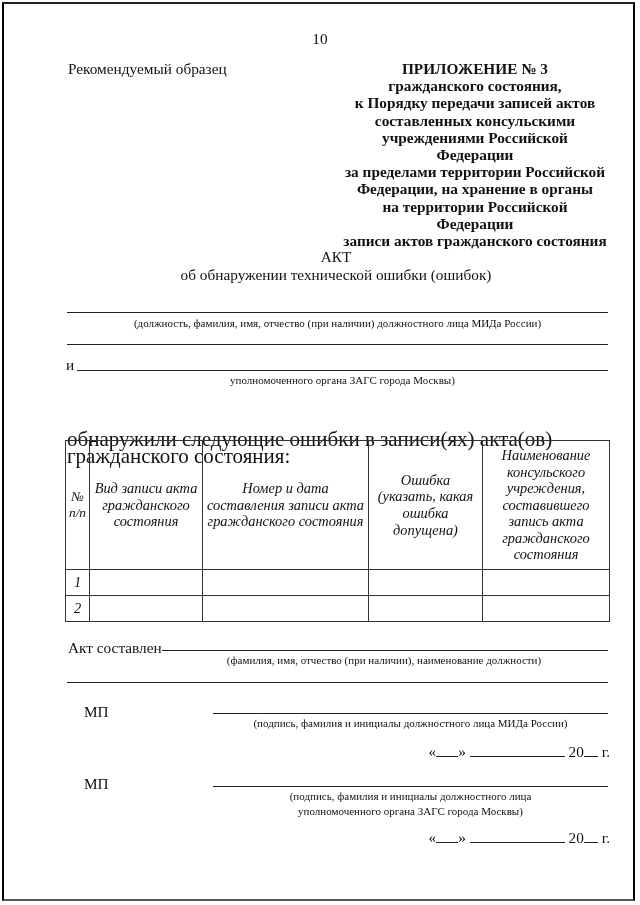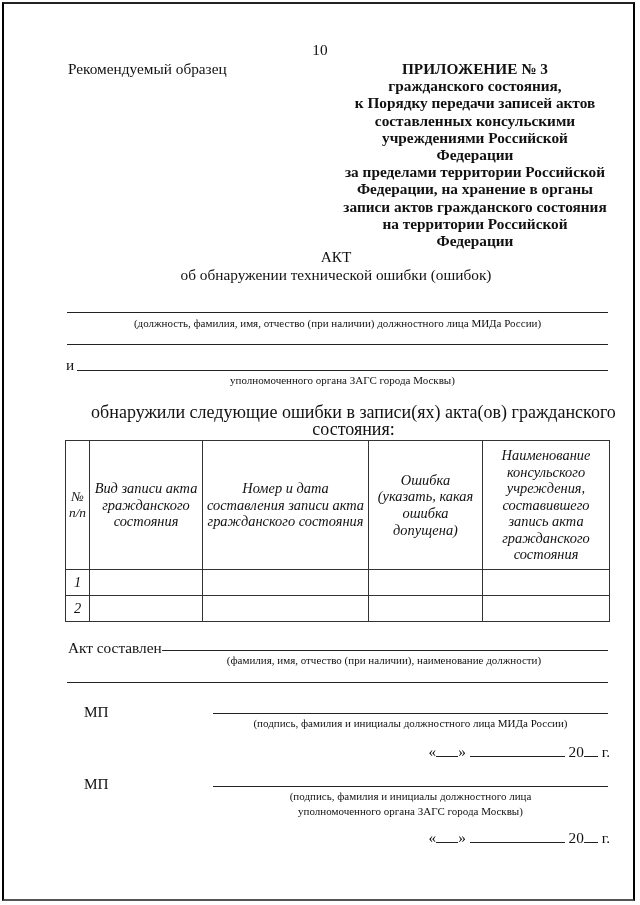--- a/index.html
+++ b/index.html
@@ -6,36 +6,36 @@
   body {
     width: 640px; height: 905px; position: relative; overflow: hidden;
     font-family: "Liberation Serif", "DejaVu Serif", serif; color: #111;
   }
   .page-border {
     position: absolute; left: 2px; top: 2px; width: 633px; height: 899px;
     border-left: 2px solid #000; border-right: 2px solid #000;
     border-top: 2px solid #222; border-bottom: 2px solid #555;
     box-sizing: border-box;
   }
-  .abs { position: absolute; text-align: center; }
+  .abs { position: absolute; }
   .t { font-size: 15.3px; line-height: 17.2px; }
   .s { font-size: 11px; line-height: 15px; }
   .center { text-align: center; }
   .line { position: absolute; height: 0; border-top: 1.3px solid #222; }
 
-  #page-number { left: 0; width: 640px; top: 41px; text-align: center; font-size: 15.3px; }
+  #page-number { left: 0; width: 640px; top: 30px; text-align: center; font-size: 15.3px; }
   #recommended { left: 68px; top: 60px; }
   #appendix { left: 343px; width: 264px; top: 60px; text-align: center; font-weight: bold; }
   #act-title { left: 0; width: 672px; top: 248px; text-align: center; }
   #act-subtitle { left: 0; width: 672px; top: 266px; text-align: center; }
 
   #cap1 { left: 67px; width: 541px; top: 316px; }
   #i-label { left: 66px; top: 356px; }
   #cap2 { left: 77px; width: 531px; top: 373px; }
-  #found { left: 67px; top: 404px; font-size: 18px; }
+  #found { left: 67px; top: 431px; font-size: 21px; }
 
   table.errors {
     position: absolute; left: 65px; top: 440px; width: 544px;
     border-collapse: collapse; table-layout: fixed;
   }
   table.errors td, table.errors th {
     border: 1.3px solid #333; padding: 0; font-weight: normal;
     text-align: center; vertical-align: middle;
     font-size: 14.4px; line-height: 16.6px; font-style: italic;
   }
@@ -64,22 +64,22 @@
 <div id="recommended" class="abs t">Рекомендуемый образец</div>
 
 <div id="appendix" class="abs t">
   <div>ПРИЛОЖЕНИЕ № 3</div>
   <div>гражданского состояния,</div>
   <div>к Порядку передачи записей актов</div>
   <div>составленных консульскими</div>
   <div>учреждениями Российской Федерации</div>
   <div>за пределами территории Российской</div>
   <div>Федерации, на хранение в органы</div>
+  <div>на территории Российской Федерации</div>
   <div>записи актов гражданского состояния</div>
-  <div>на территории Российской Федерации</div>
 </div>
 
 <div id="act-title" class="abs t">АКТ</div>
 <div id="act-subtitle" class="abs t">об обнаружении технической ошибки (ошибок)</div>
 
 <div class="line" style="left:67px; top:312px; width:541px;"></div>
 <div id="cap1" class="abs s center">(должность, фамилия, имя, отчество (при наличии) должностного лица МИДа России)</div>
 <div class="line" style="left:67px; top:344px; width:541px;"></div>
 
 <div id="i-label" class="abs t">и</div>

